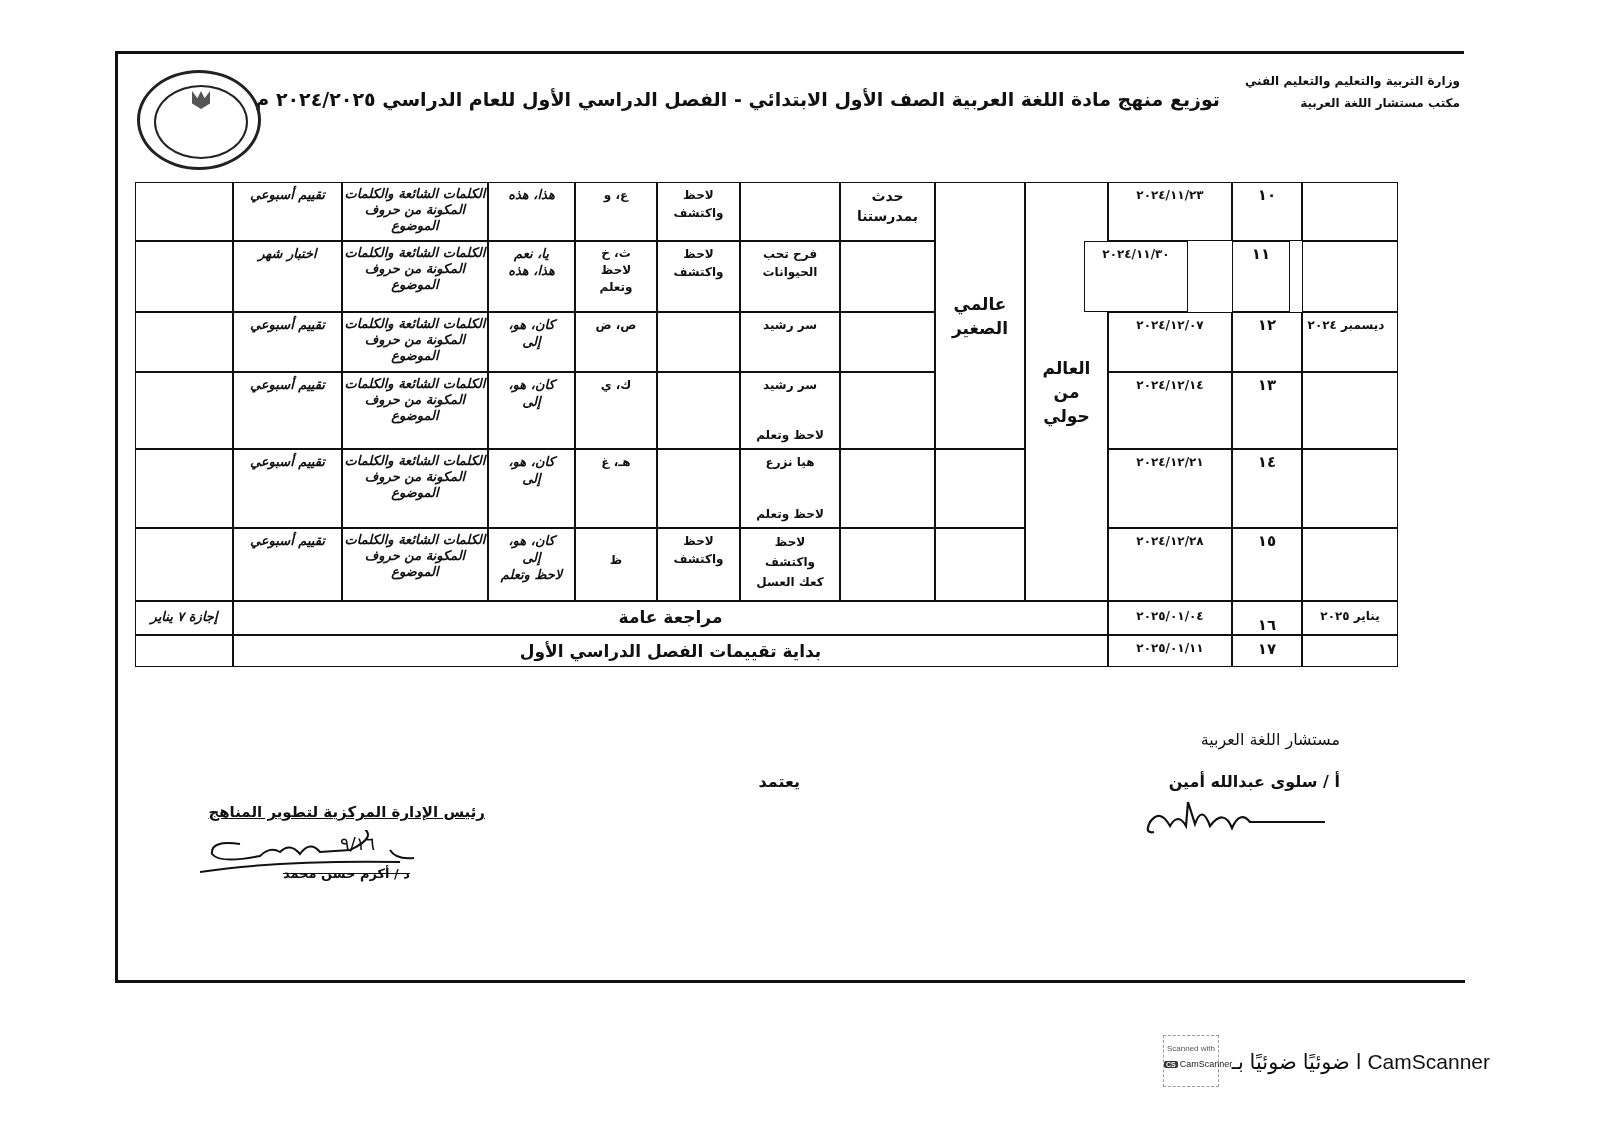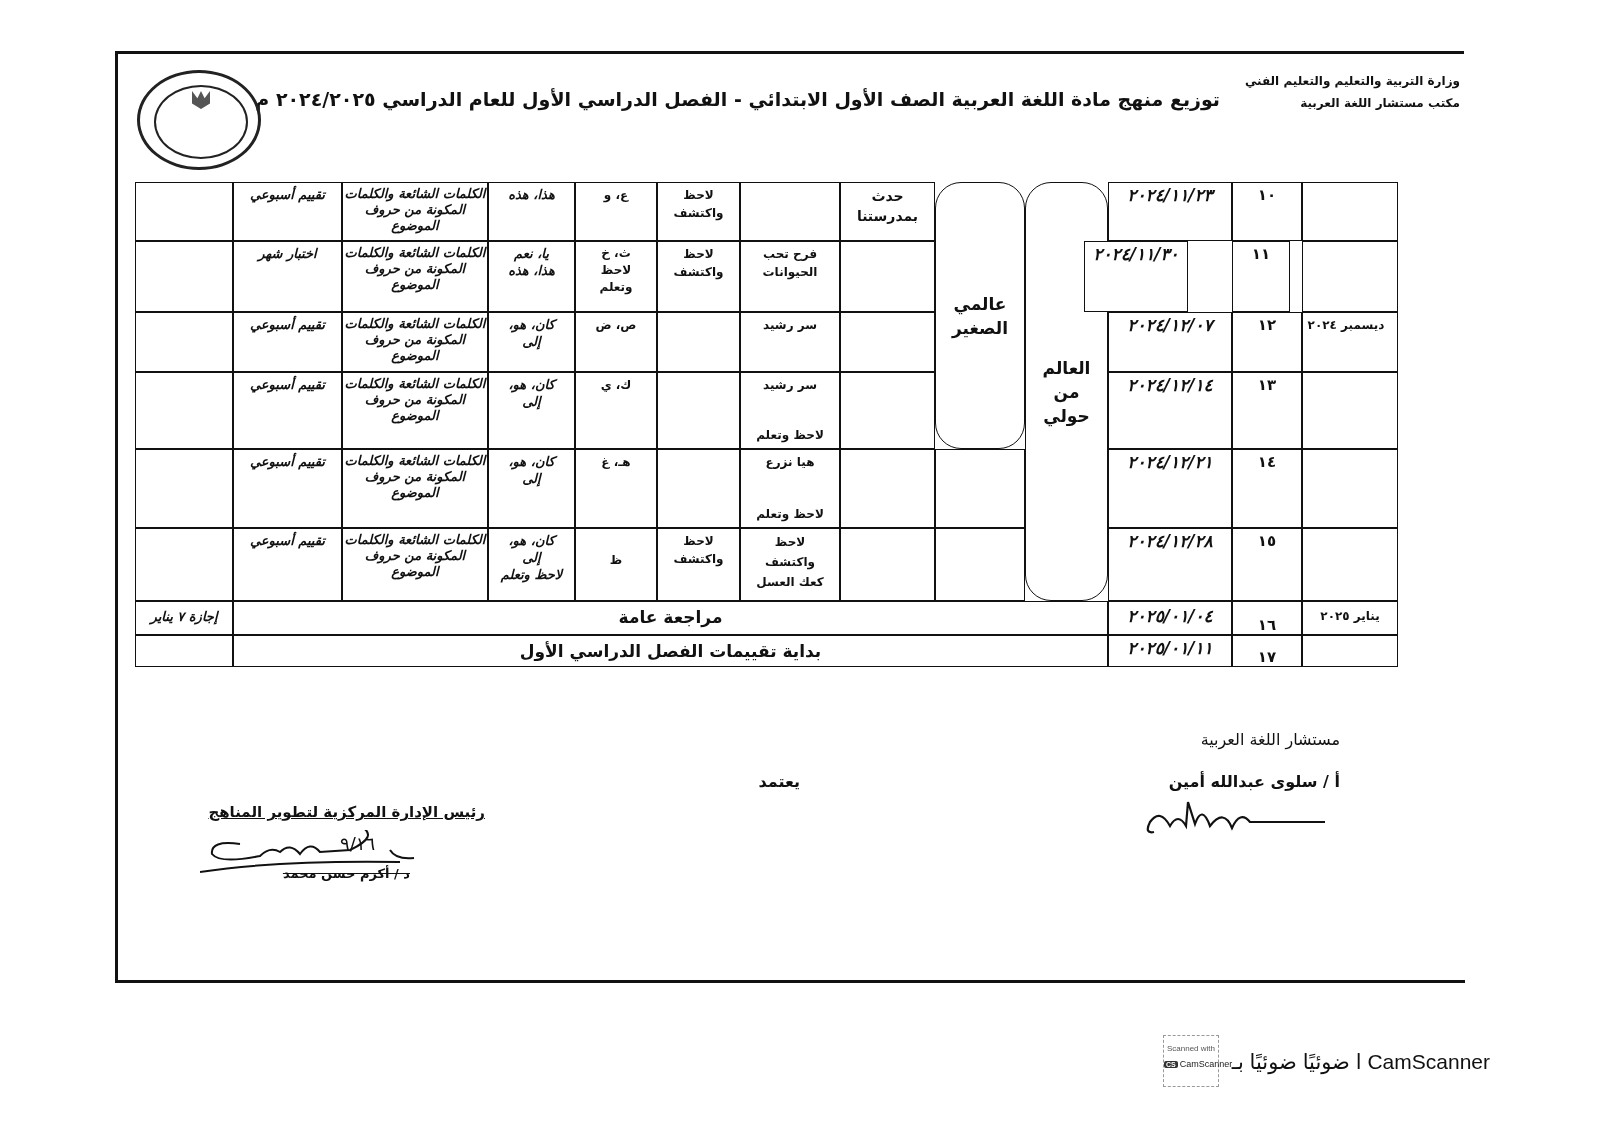--- a/index.html
+++ b/index.html
@@ -17,23 +17,23 @@
           border-radius: 50%; box-sizing: border-box; }
   .logo-inner { position: absolute; left: 14px; top: 12px; width: 90px; height: 70px; border: 2px solid #222;
                 border-radius: 50%; }
   .logo-eagle { position: absolute; left: 36px; top: 4px; width: 18px; height: 18px; background: #555;
                 clip-path: polygon(0 0, 30% 40%, 50% 0, 70% 40%, 100% 0, 100% 70%, 50% 100%, 0 70%); }
 
   .table { position: absolute; left: 0; top: 0; }
   .cell { position: absolute; box-sizing: border-box; border: 1.5px solid #111; direction: rtl;
           text-align: center; font-weight: bold; font-size: 12px; line-height: 18px; padding-top: 3px;
           white-space: pre-line; overflow: hidden; background: #fff; }
-  .cell.big { font-size: 17px; line-height: 24px; display: flex; align-items: center; justify-content: center; padding: 0; border-radius: 26px; }
+  .cell.big { font-size: 17px; line-height: 24px; display: flex; align-items: center; justify-content: center; padding: 0; }
   .cell.wide { font-size: 17px; padding-top: 2px; line-height: 26px; }
-  .cell.date { font-size: 17px; letter-spacing: 0.5px; font-style: italic; }
+  .cell.date { font-size: 12px; letter-spacing: 0.5px; }
   .cell.num { font-size: 15px; }
   .cell.small { font-size: 13px; line-height: 17px; font-style: italic; }
   .cell.split { display: flex; flex-direction: column; justify-content: space-between; padding-bottom: 4px; }
 
   .sig-right-title { position: absolute; left: 1130px; top: 730px; width: 210px; text-align: right; direction: rtl;
                      font-weight: normal; font-size: 16px; }
   .sig-right-name { position: absolute; left: 1130px; top: 772px; width: 210px; text-align: right; direction: rtl;
                     font-weight: bold; font-size: 16px; }
   .sig-right-scribble { position: absolute; left: 1140px; top: 800px; width: 190px; height: 40px; }
   .approve { position: absolute; left: 700px; top: 772px; width: 100px; text-align: right; direction: rtl;
@@ -164,21 +164,21 @@
   <div class="cell small" style="left:233px;top:528px;width:109px;height:73px">تقييم أسبوعي</div>
   <div class="cell" style="left:135px;top:528px;width:98px;height:73px"></div>
 
   <div class="cell" style="left:1302px;top:601px;width:96px;height:34px;padding-top:5px">يناير ٢٠٢٥</div>
   <div class="cell num" style="left:1232px;top:601px;width:70px;height:34px;padding-top:14px">١٦</div>
   <div class="cell date" style="left:1108px;top:601px;width:124px;height:34px;padding-top:5px">٢٠٢٥/٠١/٠٤</div>
   <div class="cell wide" style="left:233px;top:601px;width:875px;height:34px">مراجعة عامة</div>
   <div class="cell small" style="left:135px;top:601px;width:98px;height:34px;padding-top:6px">إجازة ٧ يناير</div>
 
   <div class="cell" style="left:1302px;top:635px;width:96px;height:32px"></div>
-  <div class="cell num" style="left:1232px;top:635px;width:70px;height:32px;padding-top:12px">١٧</div>
+  <div class="cell num" style="left:1232px;top:635px;width:70px;height:32px;padding-top:4px">١٧</div>
   <div class="cell date" style="left:1108px;top:635px;width:124px;height:32px;">٢٠٢٥/٠١/١١</div>
   <div class="cell wide" style="left:233px;top:635px;width:875px;height:32px">بداية تقييمات الفصل الدراسي الأول</div>
   <div class="cell" style="left:135px;top:635px;width:98px;height:32px"></div>
 </div>
 
 <div class="sig-right-title">مستشار اللغة العربية</div>
 <div class="sig-right-name">أ / سلوى عبدالله أمين</div>
 <svg class="sig-right-scribble" viewBox="0 0 190 40">
   <path d="M185 22 L110 22 Q100 10 92 28 Q84 8 70 26 Q62 4 55 24 L48 2 L46 26 Q38 12 30 26 Q20 8 10 22 Q4 34 14 32" fill="none" stroke="#111" stroke-width="2.2"></path>
 </svg>

